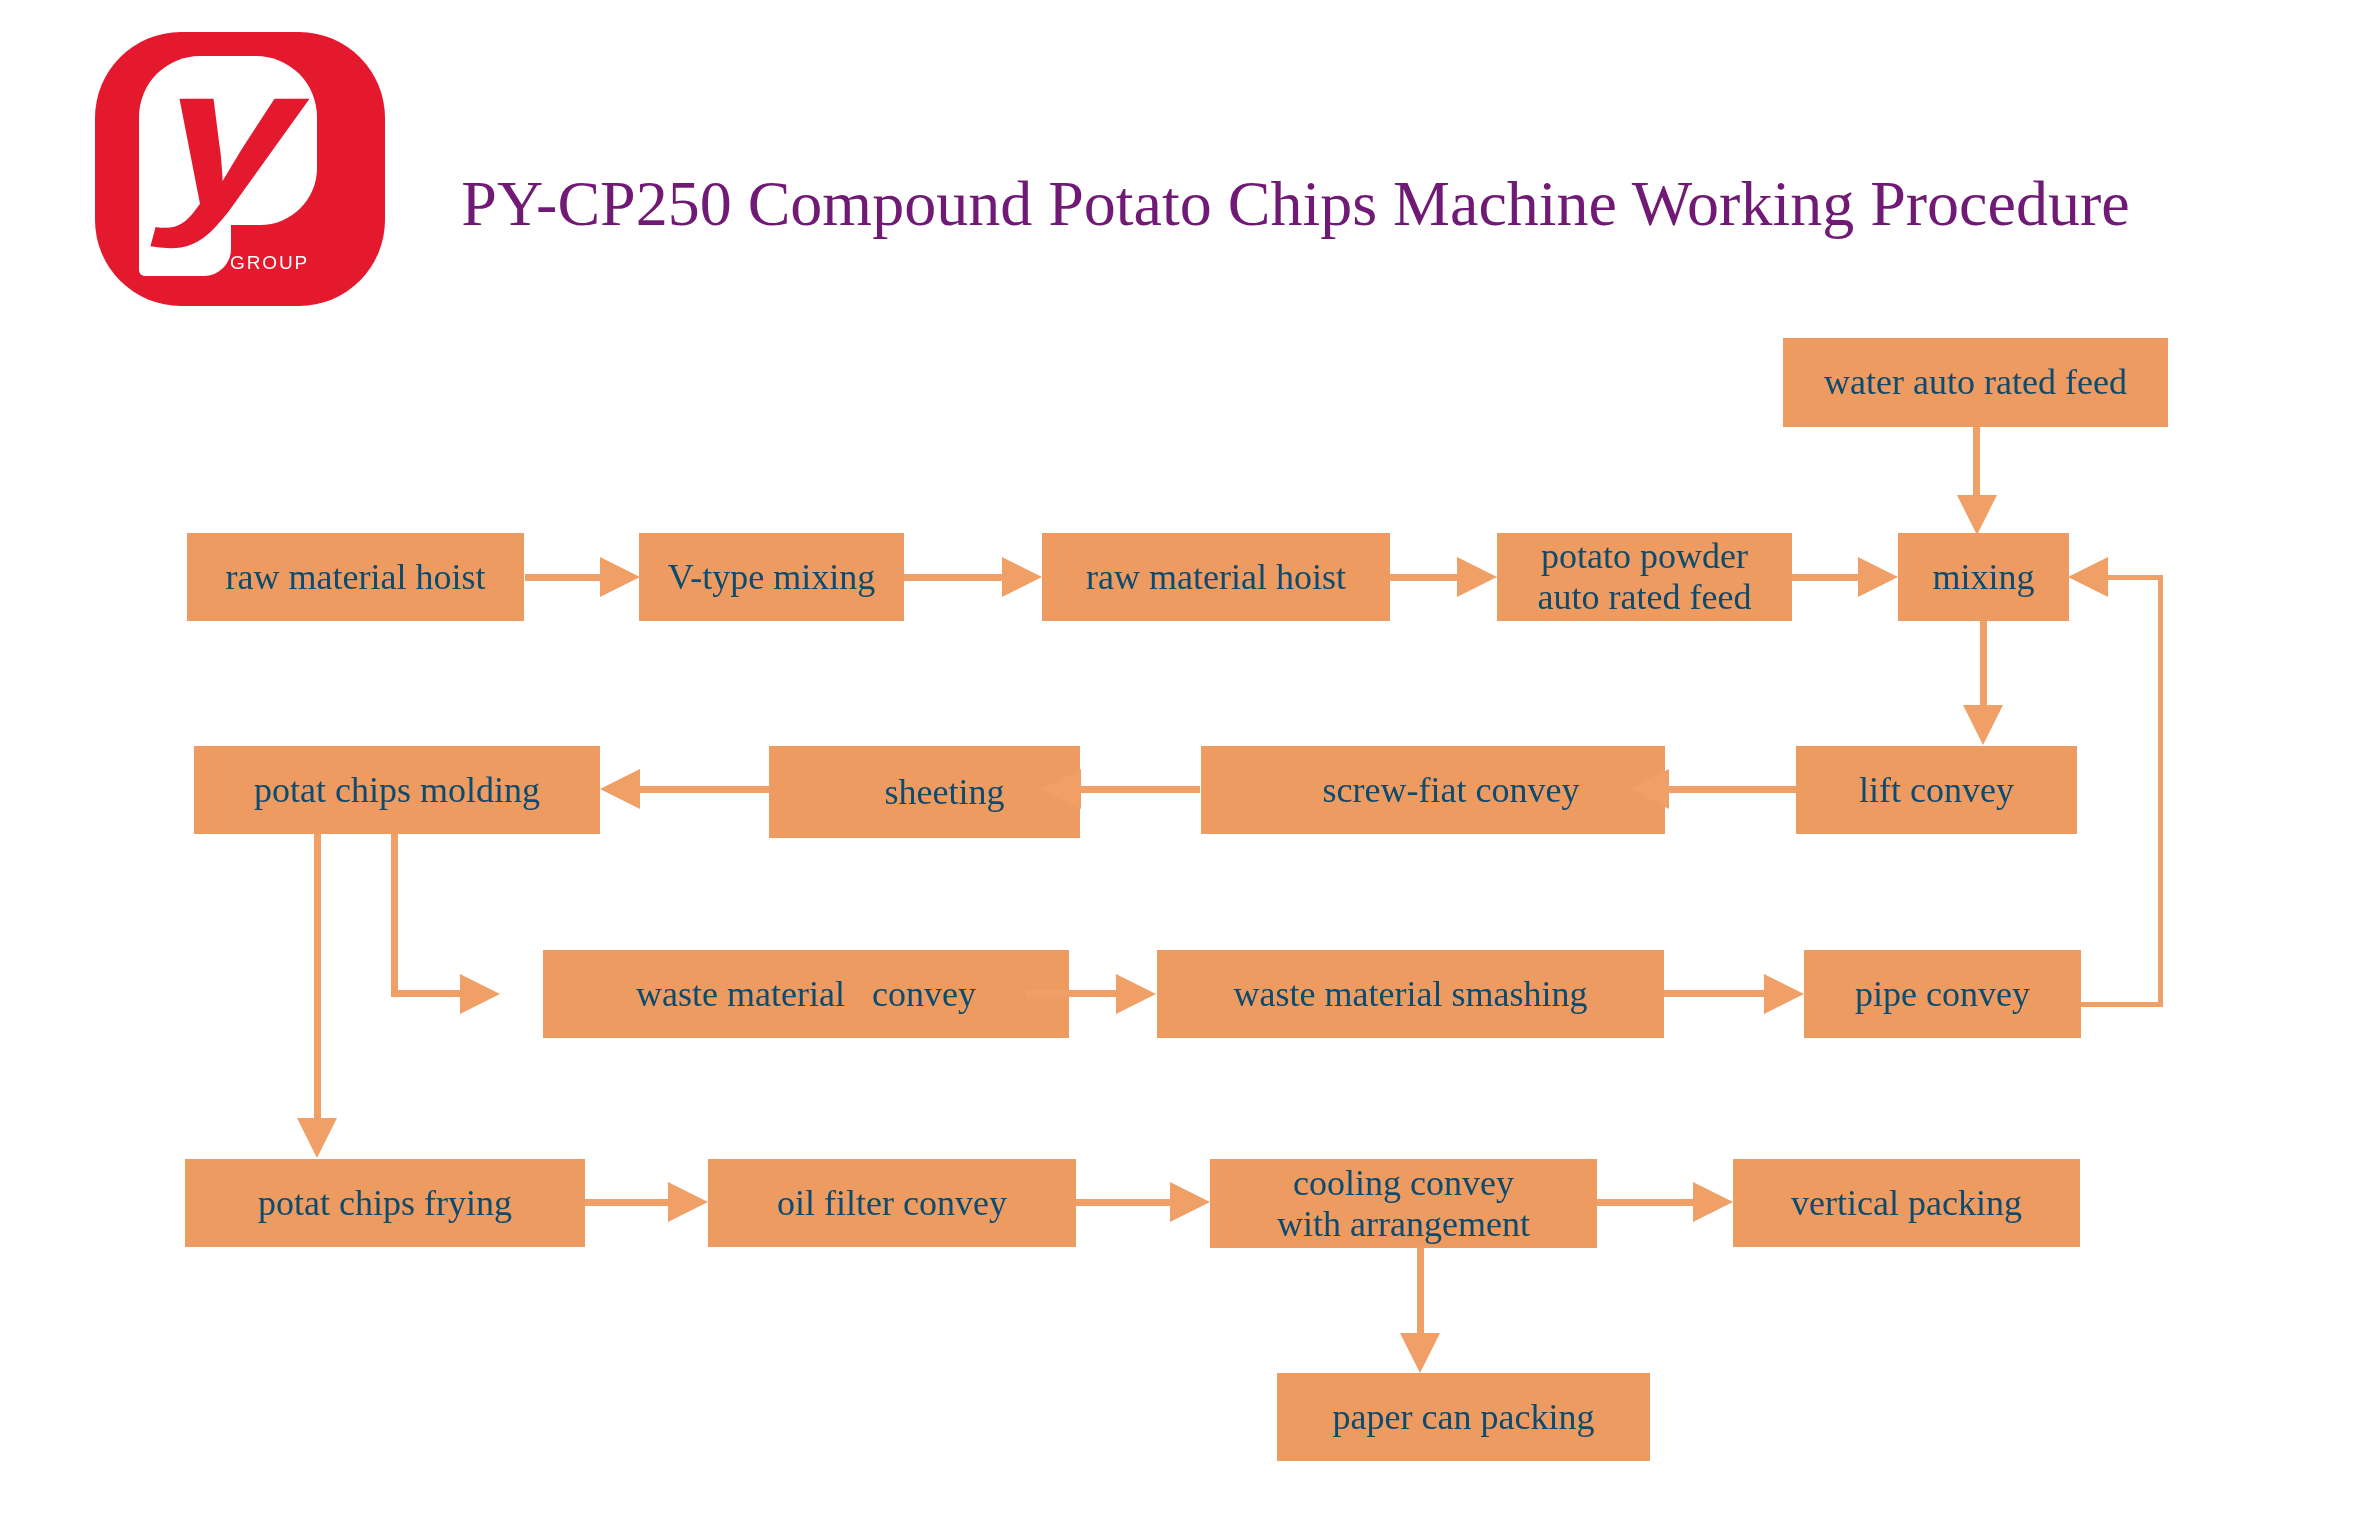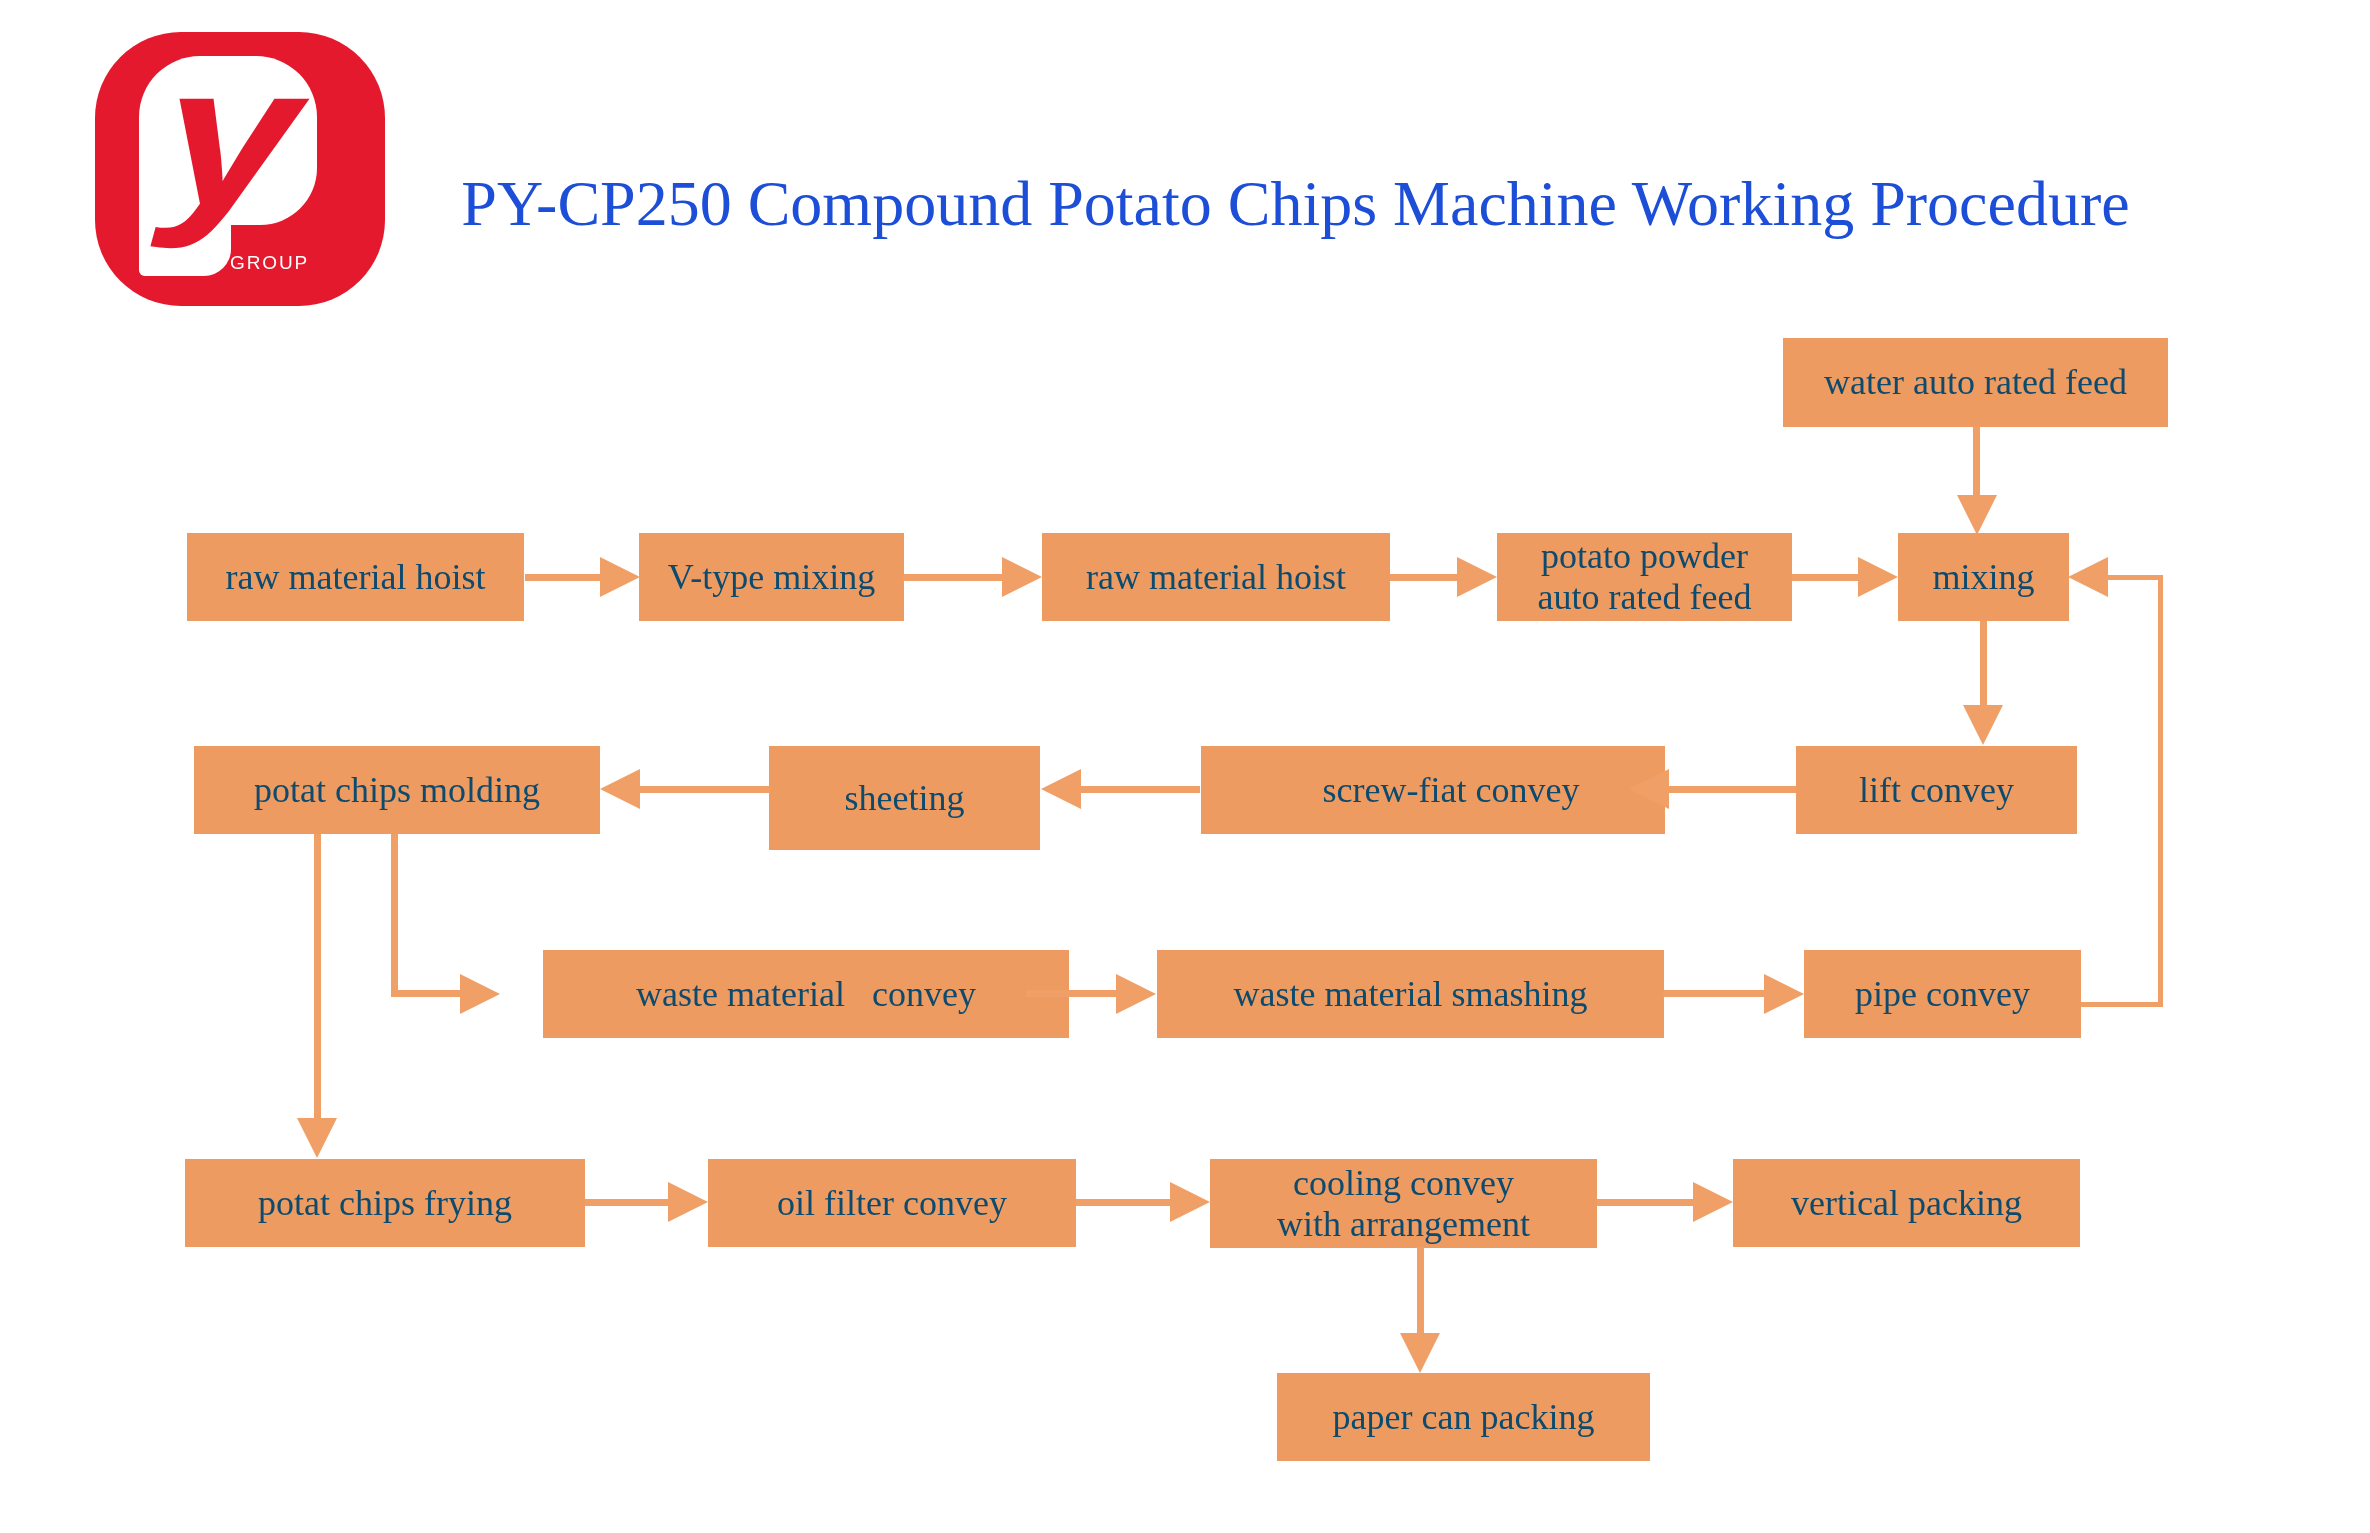--- a/index.html
+++ b/index.html
@@ -8,21 +8,21 @@
     width:2371px;height:1533px;
     background:#ffffff;
     overflow:hidden;
     font-family:"Liberation Serif","DejaVu Serif",serif;
   }
   
   .title{
     position:absolute;
     left:392px;top:161px;width:1807px;height:86px;
     font-size:64px;line-height:86px;
-    color:#1d4ed8;
+    color:#701a75;
     text-align:center;
     white-space:nowrap;
   }
   
   .logo{position:absolute;left:95px;top:32px;width:290px;height:274px;}
   .logo-red{
     position:absolute;left:0;top:0;width:100%;height:100%;
     background:var(--red);
     border-radius:86px;
   }
@@ -100,21 +100,21 @@
 
   <div class="box" style="left:187px;top:533px;width:337px;height:88px;">raw material hoist</div>
   <div class="box" style="left:639px;top:533px;width:265px;height:88px;">V-type mixing</div>
   <div class="box" style="left:1042px;top:533px;width:348px;height:88px;">raw material hoist</div>
   <div class="box" style="left:1497px;top:533px;width:295px;height:88px;">potato powder
 auto rated feed</div>
   <div class="box" style="left:1898px;top:533px;width:171px;height:88px;">mixing</div>
 
   <div class="box" style="left:1796px;top:746px;width:281px;height:88px;">lift convey</div>
   <div class="box" style="left:1201px;top:746px;width:428px;height:88px;padding-left:36px;">screw-fiat convey</div>
-  <div class="box" style="left:769px;top:746px;width:271px;height:104px;">sheeting</div>
+  <div class="box" style="left:769px;top:746px;width:271px;height:92px;padding-left:40px;">sheeting</div>
   <div class="box" style="left:194px;top:746px;width:406px;height:88px;">potat chips molding</div>
 
   <div class="box" style="left:500px;top:950px;width:526px;height:88px;margin-left:43px;">waste material   convey</div>
   <div class="box" style="left:1157px;top:950px;width:507px;height:88px;">waste material smashing</div>
   <div class="box" style="left:1804px;top:950px;width:277px;height:88px;">pipe convey</div>
 
   <div class="box" style="left:185px;top:1159px;width:400px;height:88px;">potat chips frying</div>
   <div class="box" style="left:708px;top:1159px;width:368px;height:88px;">oil filter convey</div>
   <div class="box" style="left:1210px;top:1159px;width:387px;height:89px;">cooling convey
 with arrangement</div>

